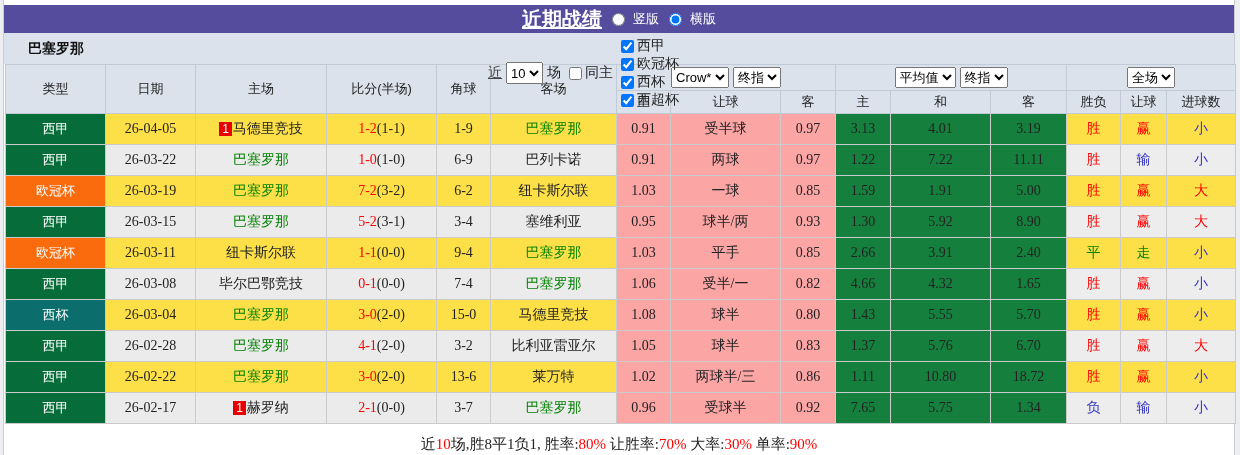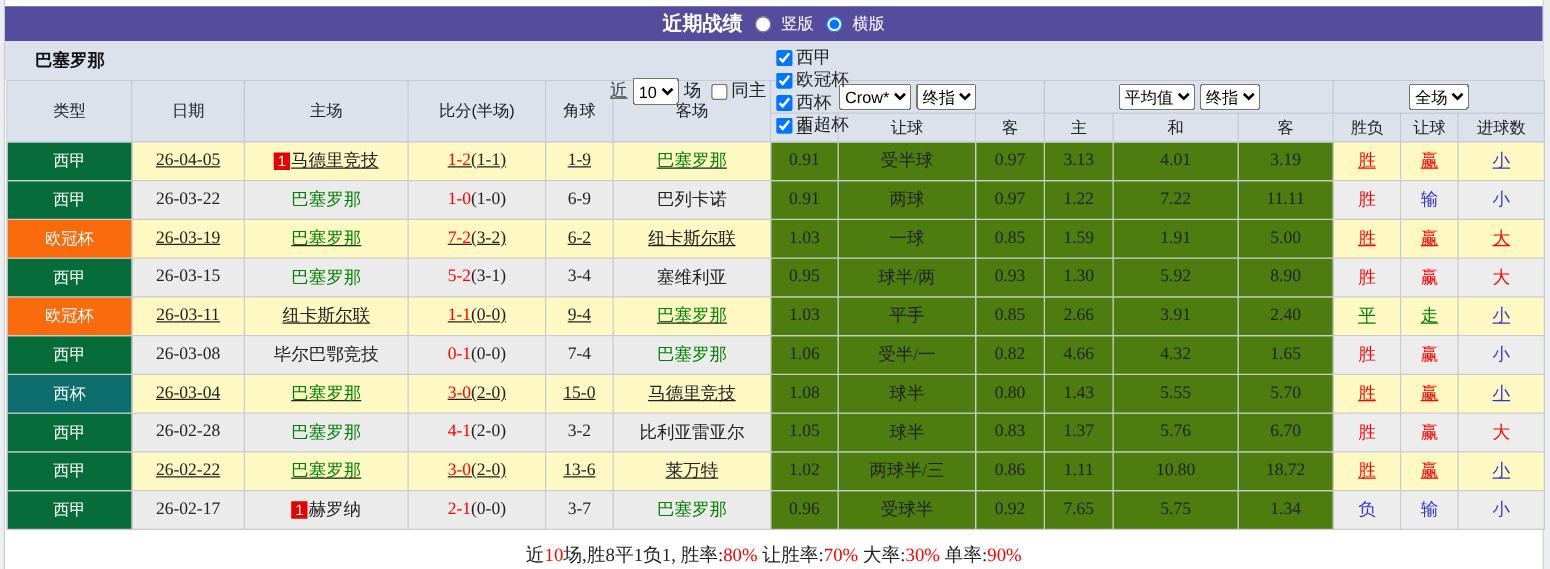--- a/index.html
+++ b/index.html
@@ -1,43 +1,43 @@
 <!DOCTYPE html>
 <html><head>
 <meta charset="utf-8">
 <style>
   html,body{margin:0;padding:0;background:#ECEEF1;font-family:"Liberation Sans",sans-serif;}
   .page{width:1232px;margin:0 3px;background:#fff;border-left:1px solid #C9CDD3;border-right:1px solid #C9CDD3;
         border-bottom:1px solid #AEB4BC;padding-top:5px;box-sizing:border-box;}
   
   .titlebar{height:28px;background:#564C9D;display:flex;align-items:center;justify-content:center;gap:10px;color:#fff;}
-  .titlebar .title{font-size:16px;font-weight:bold;cursor:pointer;}
+  .titlebar .title{font-size:20px;font-weight:bold;text-decoration:underline;cursor:pointer;}
   .titlebar label{display:flex;align-items:center;gap:8px;font-size:13px;cursor:pointer;}
   .titlebar input{margin:0;}
   
   .filterbar{height:31px;background:#DBE2EC;position:relative;font-size:14px;}
   .filterbar .team{position:absolute;left:24px;top:7px;font-weight:bold;color:#111;}
   .filterbar .controls{position:absolute;left:484px;top:4px;display:flex;align-items:center;gap:4px;font-size:14px;color:#222;}
   .filterbar a.near{color:#444;text-decoration:underline;cursor:pointer;}
   .filterbar select{font-size:13px;height:22px;}
   .filterbar label{display:flex;align-items:center;gap:2px;cursor:pointer;}
   .filterbar input{margin:0 1px 0 4px;}
   
   table{border-collapse:collapse;table-layout:fixed;width:1230px;margin:0 1px;font-size:13px;}
   th{background:#DBE2EC;border:1px solid #C2CAD6;font-weight:normal;color:#222;padding:0;height:22px;}
   thead tr.hrow1 th{height:25px;}
   thead .grp select{font-size:13px;height:21px;margin:0 2px;}
   td{border:1px solid #CBCBCB;text-align:center;height:30px;padding:0;
      font-family:"Liberation Serif",serif;font-size:14px;color:#222;}
   td.type{color:#fff;font-family:"Liberation Sans",sans-serif;font-size:13px;}
-  tr.odd td.plain, tr.odd td.res{background:#fef9c3;text-decoration:underline;}
+  tr.odd td.plain, tr.odd td.res{background:#fde047;}
   tr.even td.plain{background:#EBEBEB;}
   tr.even td.res{background:#EDEDED;}
-  td.g1{background:#4d7c0f;}
-  td.g2{background:#4d7c0f;}
+  td.g1{background:#fca5a5;}
+  td.g2{background:#15803d;}
   .red{color:#F00;}
   .blue{color:#3333CC;}
   .green{color:#008000;}
   .focus{color:#008000;}
   .badge1{display:inline-block;background:#E80000;color:#fff;font-size:12px;line-height:14px;
           padding:0 3px;margin-right:1px;font-family:"Liberation Sans",sans-serif;}
   
   .footer{height:40px;display:flex;align-items:center;justify-content:center;
           font-family:"Liberation Serif",serif;font-size:15px;color:#222;}
   .bottomgap{height:10px;background:#ECEEF1;}

